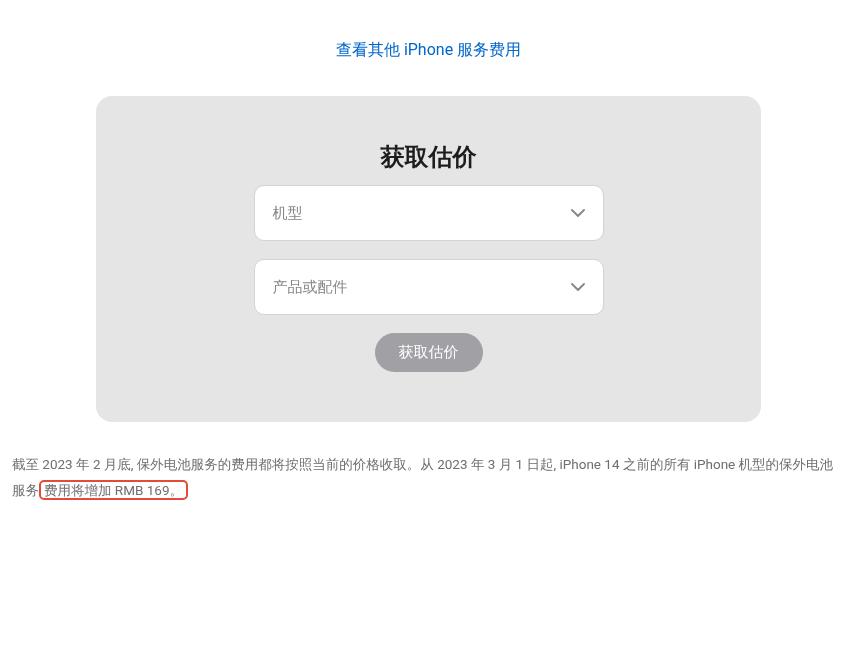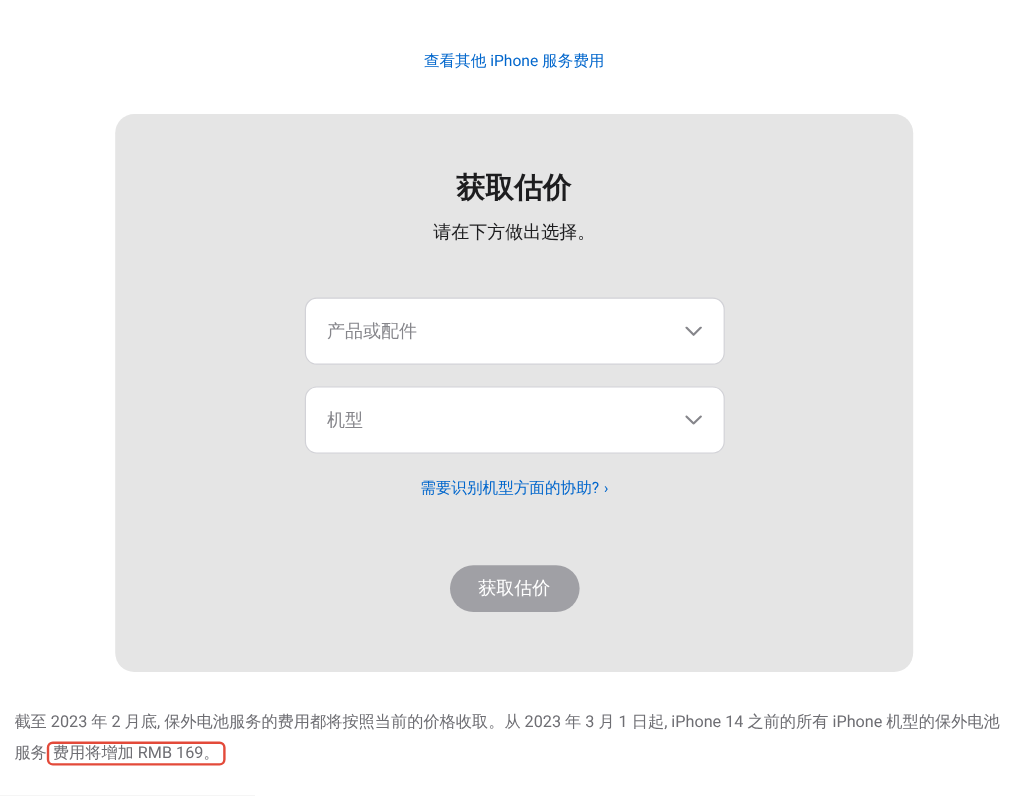--- a/index.html
+++ b/index.html
@@ -14,21 +14,21 @@
       height: 663px;
       position: relative;
     }
     .top-link {
       text-align: center;
       padding: 40px 0 20px 0;
     }
     .top-link a {
       color: #0066cc;
       text-decoration: none;
-      font-size: 13px;
+      font-size: 16px;
     }
     .card {
       background: #e5e5e5;
       border-radius: 16px;
       width: 665px;
       margin: 15px auto 0 auto;
       padding: 45px 40px 50px 40px;
       text-align: center;
     }
     .card-title {
@@ -106,45 +106,39 @@
   </style>
 </head>
 <body>
 
 <div class="top-link">
   <a href="#">查看其他 iPhone 服务费用</a>
 </div>
 
 <div class="card">
   <div class="card-title">获取估价</div>
-  <div class="card-subtitle">请在下方做出选择。</div>
+
+  <div class="select-box">
+    <span class="placeholder">机型</span>
+    <span class="chevron">
+      <svg width="14" height="8" viewBox="0 0 14 8" fill="none">
+          <path d="M1 1L7 7L13 1" stroke="#86868b" stroke-width="1.8" stroke-linecap="round" stroke-linejoin="round"></path>
+        </svg>
+    </span>
+  </div>
 
   <div class="select-box">
     <span class="placeholder">产品或配件</span>
     <span class="chevron">
       <svg width="14" height="8" viewBox="0 0 14 8" fill="none">
           <path d="M1 1L7 7L13 1" stroke="#86868b" stroke-width="1.8" stroke-linecap="round" stroke-linejoin="round"></path>
         </svg>
     </span>
   </div>
 
-  <div class="select-box">
-    <span class="placeholder">机型</span>
-    <span class="chevron">
-      <svg width="14" height="8" viewBox="0 0 14 8" fill="none">
-          <path d="M1 1L7 7L13 1" stroke="#86868b" stroke-width="1.8" stroke-linecap="round" stroke-linejoin="round"></path>
-        </svg>
-    </span>
-  </div>
-
-  <div class="help-link">
-    <a href="#">
-      <span>需要识别机型方面的协助?</span><span class="chevron-right">›</span>
-    </a>
-  </div>
 
   <button class="submit-btn">获取估价</button>
 </div>
 
 <div class="footer-text">
   <p>
     <span>截至 2023 年 2 月底, 保外电池服务的费用都将按照当前的价格收取。从 2023 年 3 月 1 日起, iPhone 14 之前的所有 iPhone 机型的保外电池服务</span><span class="highlight-box">费用将增加 RMB 169。</span>
   </p>
 </div>
 

